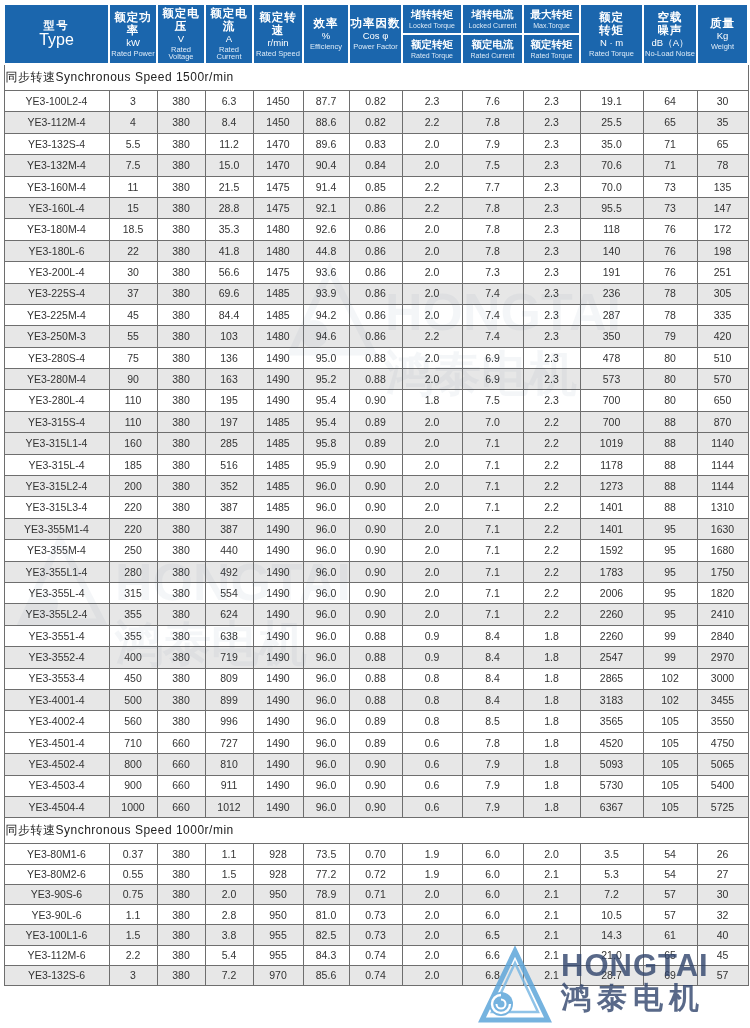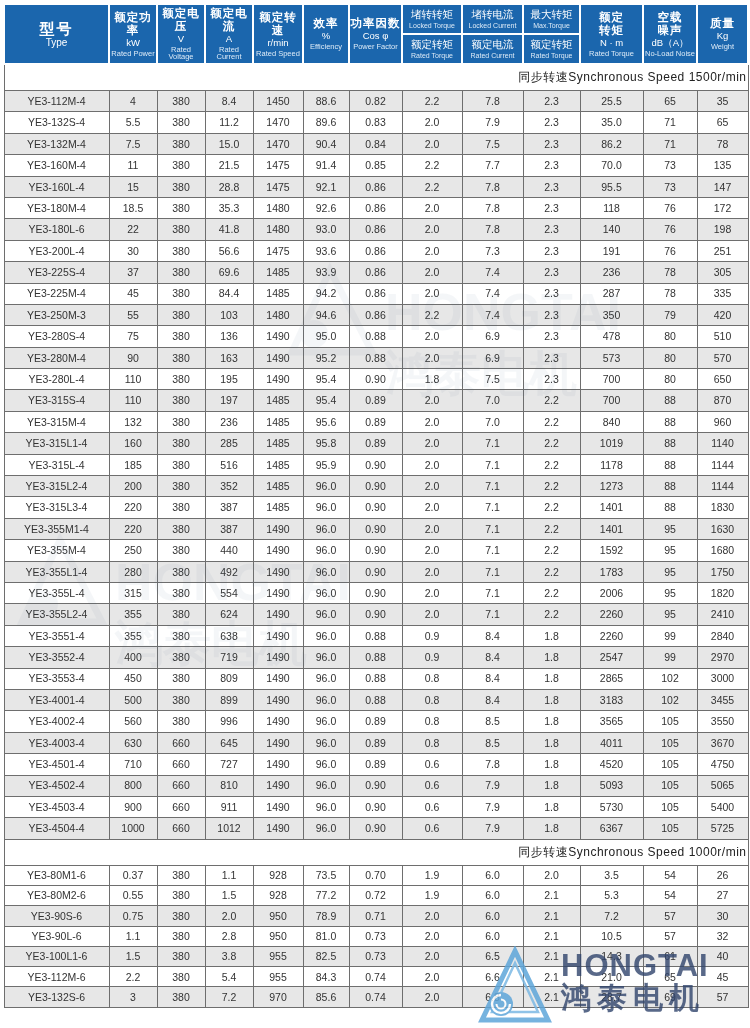--- a/index.html
+++ b/index.html
@@ -3,32 +3,32 @@
 <meta charset="utf-8">
 <style>
   html,body{margin:0;padding:0;background:#ffffff;}
   .page{position:relative;width:750px;height:1028px;overflow:hidden;
         font-family:"Liberation Sans",sans-serif;background:#fff;}
   table.spec{position:absolute;left:3px;top:3px;width:744px;border-collapse:collapse;table-layout:fixed;}
   
   thead th{background:#1b66ad;border:2px solid #ffffff;padding:0;vertical-align:middle;
            height:56px;font-weight:normal;overflow:hidden;}
   .h-cn{font-size:11.5px;font-weight:bold;color:#fff;letter-spacing:1px;line-height:1.15;white-space:pre-line;}
-  .h-cn.big{font-size:15px;letter-spacing:2px;}
+  .h-cn.big{font-size:11px;letter-spacing:2px;}
   .h-unit{font-size:9.5px;color:#fff;margin-top:1px;line-height:1.1;}
   .h-en{font-size:7.5px;color:#dceaf7;margin-top:1px;line-height:1.05;}
-  .h-en.big-en{font-size:10px;color:#fff;}
+  .h-en.big-en{font-size:16px;color:#fff;}
   th.split{padding:0;}
   th.split .half{height:28px;display:flex;flex-direction:column;justify-content:center;}
   th.split .half.top{border-bottom:2px solid #fff;}
-  th.split .h-cn2{font-size:10.5px;font-weight:normal;color:#fff;line-height:1.1;}
+  th.split .h-cn2{font-size:10.5px;font-weight:bold;color:#fff;line-height:1.1;}
   th.split .h-en{font-size:7px;}
   
   .section-row td{background:#fff;border:1px solid #6e6e6e;height:23px;font-size:12px;
-                  color:#222;text-align:right;letter-spacing:.5px;margin-left:12px;}
+                  color:#222;text-align:left;letter-spacing:.5px;margin-left:12px;}
   
   .data-row td{border:1px solid #6e6e6e;font-size:10.5px;color:#333;text-align:center;
                padding:0;line-height:1;white-space:nowrap;overflow:hidden;background:#fff;}
   .data-row.s0 td{height:20.4px;}
   .data-row.s1 td{height:19.3px;}
   .data-row.alt td{background:#e7e7e7;}
   
   .wm{position:absolute;pointer-events:none;opacity:.05;}
   .logo{position:absolute;left:476px;top:946px;display:flex;align-items:flex-start;gap:7px;
         pointer-events:none;}
@@ -141,20 +141,35 @@
             <div class="h-cn">质量</div>
             <div class="h-unit">Kg</div>
             <div class="h-en">Weight</div>
           </th>
         </tr>
     </thead>
     <tbody id="spec-body">
         <tr class="section-row">
           <td colspan="13">同步转速Synchronous Speed 1500r/min</td>
         </tr>
+        <tr class="data-row s0">
+          <td>YE3-100L2-4</td>
+          <td>3</td>
+          <td>380</td>
+          <td>6.3</td>
+          <td>1450</td>
+          <td>87.7</td>
+          <td>0.82</td>
+          <td>2.3</td>
+          <td>7.6</td>
+          <td>2.3</td>
+          <td>19.1</td>
+          <td>64</td>
+          <td>30</td>
+        </tr>
         <tr class="data-row s0 alt">
           <td>YE3-112M-4</td>
           <td>4</td>
           <td>380</td>
           <td>8.4</td>
           <td>1450</td>
           <td>88.6</td>
           <td>0.82</td>
           <td>2.2</td>
           <td>7.8</td>
@@ -182,21 +197,21 @@
           <td>YE3-132M-4</td>
           <td>7.5</td>
           <td>380</td>
           <td>15.0</td>
           <td>1470</td>
           <td>90.4</td>
           <td>0.84</td>
           <td>2.0</td>
           <td>7.5</td>
           <td>2.3</td>
-          <td>86.2</td>
+          <td>70.6</td>
           <td>71</td>
           <td>78</td>
         </tr>
         <tr class="data-row s0">
           <td>YE3-160M-4</td>
           <td>11</td>
           <td>380</td>
           <td>21.5</td>
           <td>1475</td>
           <td>91.4</td>
@@ -237,21 +252,21 @@
           <td>118</td>
           <td>76</td>
           <td>172</td>
         </tr>
         <tr class="data-row s0 alt">
           <td>YE3-180L-6</td>
           <td>22</td>
           <td>380</td>
           <td>41.8</td>
           <td>1480</td>
-          <td>93.0</td>
+          <td>44.8</td>
           <td>0.86</td>
           <td>2.0</td>
           <td>7.8</td>
           <td>2.3</td>
           <td>140</td>
           <td>76</td>
           <td>198</td>
         </tr>
         <tr class="data-row s0">
           <td>YE3-200L-4</td>
@@ -366,35 +381,20 @@
           <td>1485</td>
           <td>95.4</td>
           <td>0.89</td>
           <td>2.0</td>
           <td>7.0</td>
           <td>2.2</td>
           <td>700</td>
           <td>88</td>
           <td>870</td>
         </tr>
-        <tr class="data-row s0">
-          <td>YE3-315M-4</td>
-          <td>132</td>
-          <td>380</td>
-          <td>236</td>
-          <td>1485</td>
-          <td>95.6</td>
-          <td>0.89</td>
-          <td>2.0</td>
-          <td>7.0</td>
-          <td>2.2</td>
-          <td>840</td>
-          <td>88</td>
-          <td>960</td>
-        </tr>
         <tr class="data-row s0 alt">
           <td>YE3-315L1-4</td>
           <td>160</td>
           <td>380</td>
           <td>285</td>
           <td>1485</td>
           <td>95.8</td>
           <td>0.89</td>
           <td>2.0</td>
           <td>7.1</td>
@@ -439,21 +439,21 @@
           <td>380</td>
           <td>387</td>
           <td>1485</td>
           <td>96.0</td>
           <td>0.90</td>
           <td>2.0</td>
           <td>7.1</td>
           <td>2.2</td>
           <td>1401</td>
           <td>88</td>
-          <td>1830</td>
+          <td>1310</td>
         </tr>
         <tr class="data-row s0 alt">
           <td>YE3-355M1-4</td>
           <td>220</td>
           <td>380</td>
           <td>387</td>
           <td>1490</td>
           <td>96.0</td>
           <td>0.90</td>
           <td>2.0</td>
@@ -590,35 +590,20 @@
           <td>996</td>
           <td>1490</td>
           <td>96.0</td>
           <td>0.89</td>
           <td>0.8</td>
           <td>8.5</td>
           <td>1.8</td>
           <td>3565</td>
           <td>105</td>
           <td>3550</td>
-        </tr>
-        <tr class="data-row s0 alt">
-          <td>YE3-4003-4</td>
-          <td>630</td>
-          <td>660</td>
-          <td>645</td>
-          <td>1490</td>
-          <td>96.0</td>
-          <td>0.89</td>
-          <td>0.8</td>
-          <td>8.5</td>
-          <td>1.8</td>
-          <td>4011</td>
-          <td>105</td>
-          <td>3670</td>
         </tr>
         <tr class="data-row s0">
           <td>YE3-4501-4</td>
           <td>710</td>
           <td>660</td>
           <td>727</td>
           <td>1490</td>
           <td>96.0</td>
           <td>0.89</td>
           <td>0.6</td>

